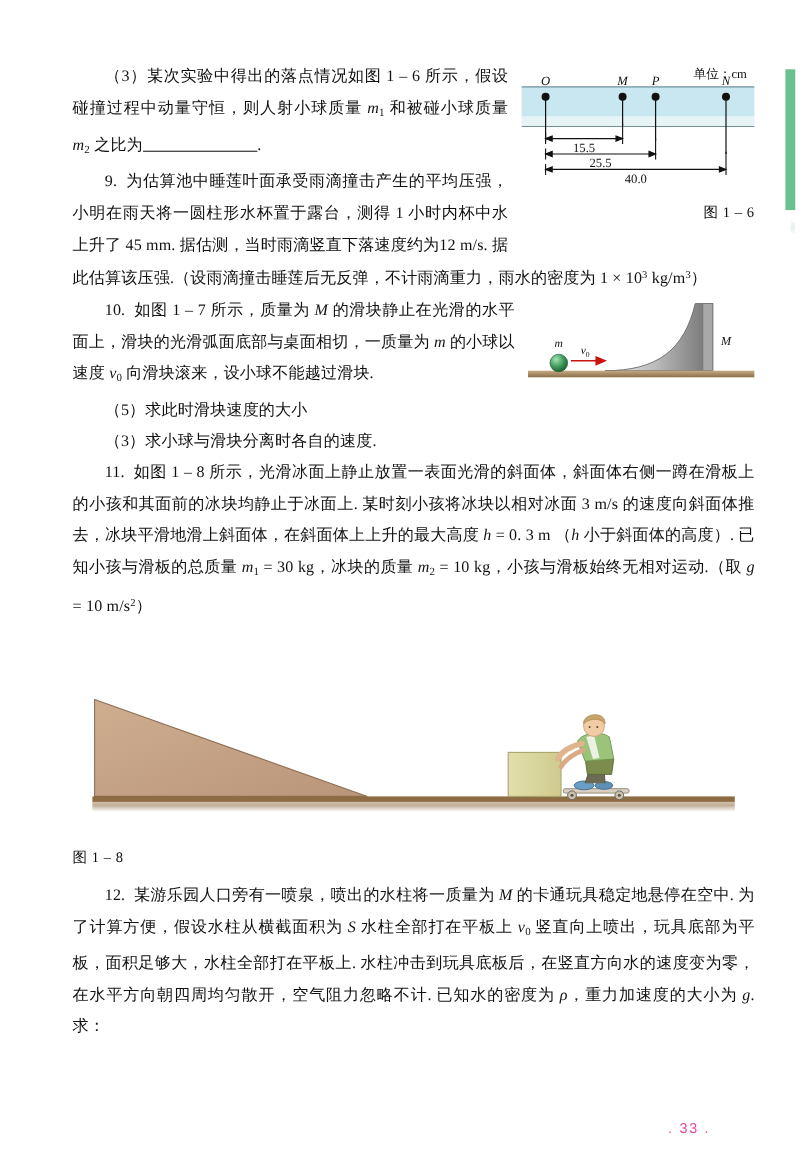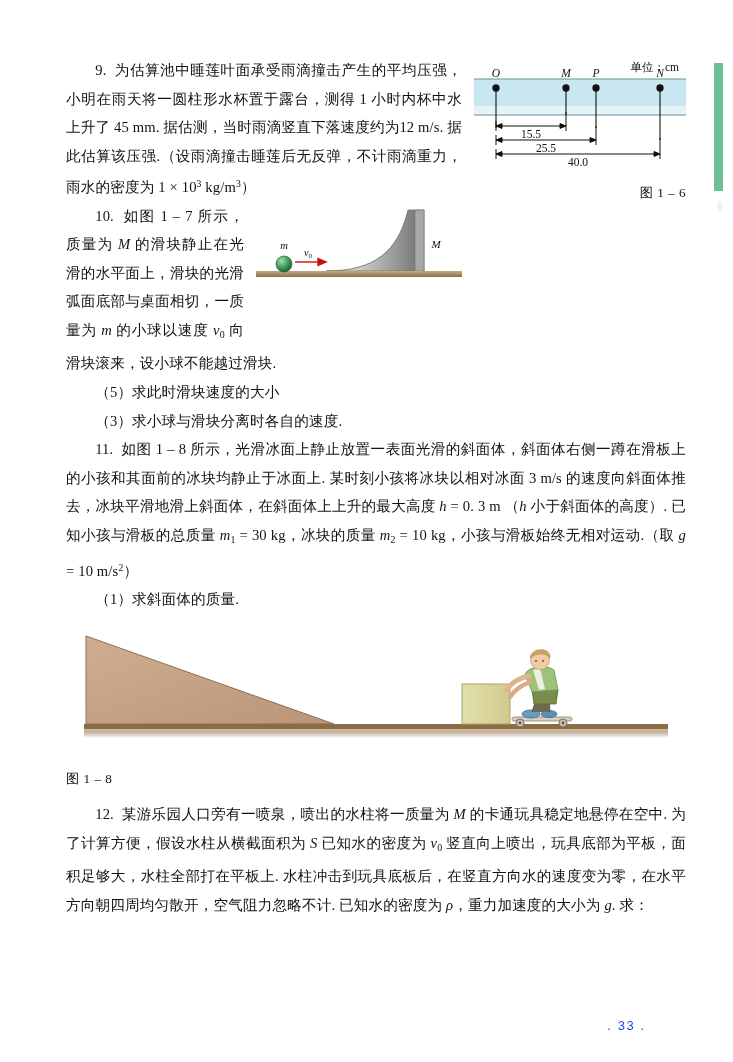--- a/index.html
+++ b/index.html
@@ -121,21 +121,21 @@
   
   .page-number {
     position: absolute;
     left: 0;
     right: 0;
     top: 1018px;
     text-align: center;
     font-family: "Liberation Sans", sans-serif;
     font-size: 13px;
     letter-spacing: 1.6px;
-    color: #1d4ed8;
+    color: #ec4899;
     padding-left: 520px;
   }
 </style>
 </head>
 <body>
 
 <div class="page">
 
   <div class="edge-tab"></div>
   <div class="edge-tab-text">第一章 动量守恒定律</div>
@@ -197,20 +197,23 @@
             <line x1="186" y1="80" x2="186" y2="101"></line>
           </g>
           <text x="104" y="108" font-family="Liberation Serif, serif" font-size="11.5" text-anchor="middle" fill="#111">40.0</text>
         </svg>
       </div>
       <div class="fig16-cap-wrap">
         <div class="fig16-caption">图 1 – 6</div>
       </div>
     </div>
 
+    <p class="para indent">
+      <span>（3）某次实验中得出的落点情况如图 1 – 6 所示，假设碰撞过程中动量守恒，则人射小球质量 </span><var>m</var><sub>1</sub><span> 和被碰小球质量 </span><var>m</var><sub>2</sub><span> 之比为</span><span class="blank-line"></span><span>.</span>
+    </p>
 
     <p class="para indent">
       <span>9.</span>&nbsp;&nbsp;<span>为估算池中睡莲叶面承受雨滴撞击产生的平均压强，小明在雨天将一圆柱形水杯置于露台，测得 1 小时内杯中水上升了 45 mm. 据估测，当时雨滴竖直下落速度约为12 m/s. 据此估算该压强.（设雨滴撞击睡莲后无反弹，不计雨滴重力，雨水的密度为 1 × 10</span><sup>3</sup><span> kg/m</span><sup>3</sup><span>）</span>
     </p>
 
     <div class="float-fig17">
       <div class="fig17-box">
         <svg width="206" height="80" viewBox="0 0 206 80">
           <defs>
             <linearGradient id="rampGrad" x1="0" y1="0" x2="1" y2="0">
@@ -251,21 +254,20 @@
 
     <p class="para indent">
       <span>10.</span>&nbsp;&nbsp;<span>如图 1 – 7 所示，质量为 </span><var>M</var><span> 的滑块静止在光滑的水平面上，滑块的光滑弧面底部与桌面相切，一质量为 </span><var>m</var><span> 的小球以速度 </span><var>v</var><sub>0</sub><span> 向滑块滚来，设小球不能越过滑块.</span>
     </p>
     <p class="para sub-item">（5）求此时滑块速度的大小</p>
     <p class="para sub-item">（3）求小球与滑块分离时各自的速度.</p>
 
     <p class="para indent">
       <span>11.</span>&nbsp;&nbsp;<span>如图 1 – 8 所示，光滑冰面上静止放置一表面光滑的斜面体，斜面体右侧一蹲在滑板上的小孩和其面前的冰块均静止于冰面上. 某时刻小孩将冰块以相对冰面 3 m/s 的速度向斜面体推去，冰块平滑地滑上斜面体，在斜面体上上升的最大高度 </span><var>h</var><span class="unit"> = 0. 3 m</span><span> （</span><var>h</var><span> 小于斜面体的高度）. 已知小孩与滑板的总质量 </span><var>m</var><sub>1</sub><span class="unit"> = 30 kg</span><span>，冰块的质量 </span><var>m</var><sub>2</sub><span class="unit"> = 10 kg</span><span>，小孩与滑板始终无相对运动.（取 </span><var>g</var><span class="unit"> = 10 m/s</span><sup>2</sup><span>）</span>
     </p>
-    <p class="para sub-item">（1）求斜面体的质量.</p>
   </div>
 
   <div class="fig18-wrap">
     <svg width="620" height="150" viewBox="0 0 620 150">
       <defs>
         <linearGradient id="groundGrad8" x1="0" y1="0" x2="0" y2="1">
           <stop offset="0%" stop-color="#ad8a5f"></stop>
           <stop offset="35%" stop-color="#8d6b43"></stop>
           <stop offset="100%" stop-color="#ffffff"></stop>
         </linearGradient>
@@ -312,19 +314,19 @@
       <path d="M 464.5 46 C 464 36 485 34 484 46 C 481 41 470 40 464.5 46 Z" fill="#c9a46a" stroke="#a9864f" stroke-width="0.7"></path>
 
       <circle cx="470" cy="49" r="0.9" fill="#5a4631"></circle>
       <circle cx="477" cy="49" r="0.9" fill="#5a4631"></circle>
     </svg>
     <div class="fig18-cap">图 1 – 8</div>
   </div>
 
   <div style="position:absolute; left:66px; top:800px; width:620px;">
     <p class="para indent">
-      <span>12.</span>&nbsp;&nbsp;<span>某游乐园人口旁有一喷泉，喷出的水柱将一质量为 </span><var>M</var><span> 的卡通玩具稳定地悬停在空中. 为了计算方便，假设水柱从横截面积为 </span><var>S</var><span> 已知水的密度为 </span><var>v</var><sub>0</sub><span> 竖直向上喷出，玩具底部为平板，面积足够大，水柱全部打在平板上. 水柱冲击到玩具底板后，在竖直方向水的速度变为零，在水平方向朝四周均匀散开，空气阻力忽略不计. 已知水的密度为 </span><var>ρ</var><span>，重力加速度的大小为 </span><var>g</var><span>. 求：</span>
+      <span>12.</span>&nbsp;&nbsp;<span>某游乐园人口旁有一喷泉，喷出的水柱将一质量为 </span><var>M</var><span> 的卡通玩具稳定地悬停在空中. 为了计算方便，假设水柱从横截面积为 </span><var>S</var><span> 水柱全部打在平板上 </span><var>v</var><sub>0</sub><span> 竖直向上喷出，玩具底部为平板，面积足够大，水柱全部打在平板上. 水柱冲击到玩具底板后，在竖直方向水的速度变为零，在水平方向朝四周均匀散开，空气阻力忽略不计. 已知水的密度为 </span><var>ρ</var><span>，重力加速度的大小为 </span><var>g</var><span>. 求：</span>
     </p>
   </div>
 
   <div class="page-number">. 33 .</div>
 
 </div>
 
 </body></html>

